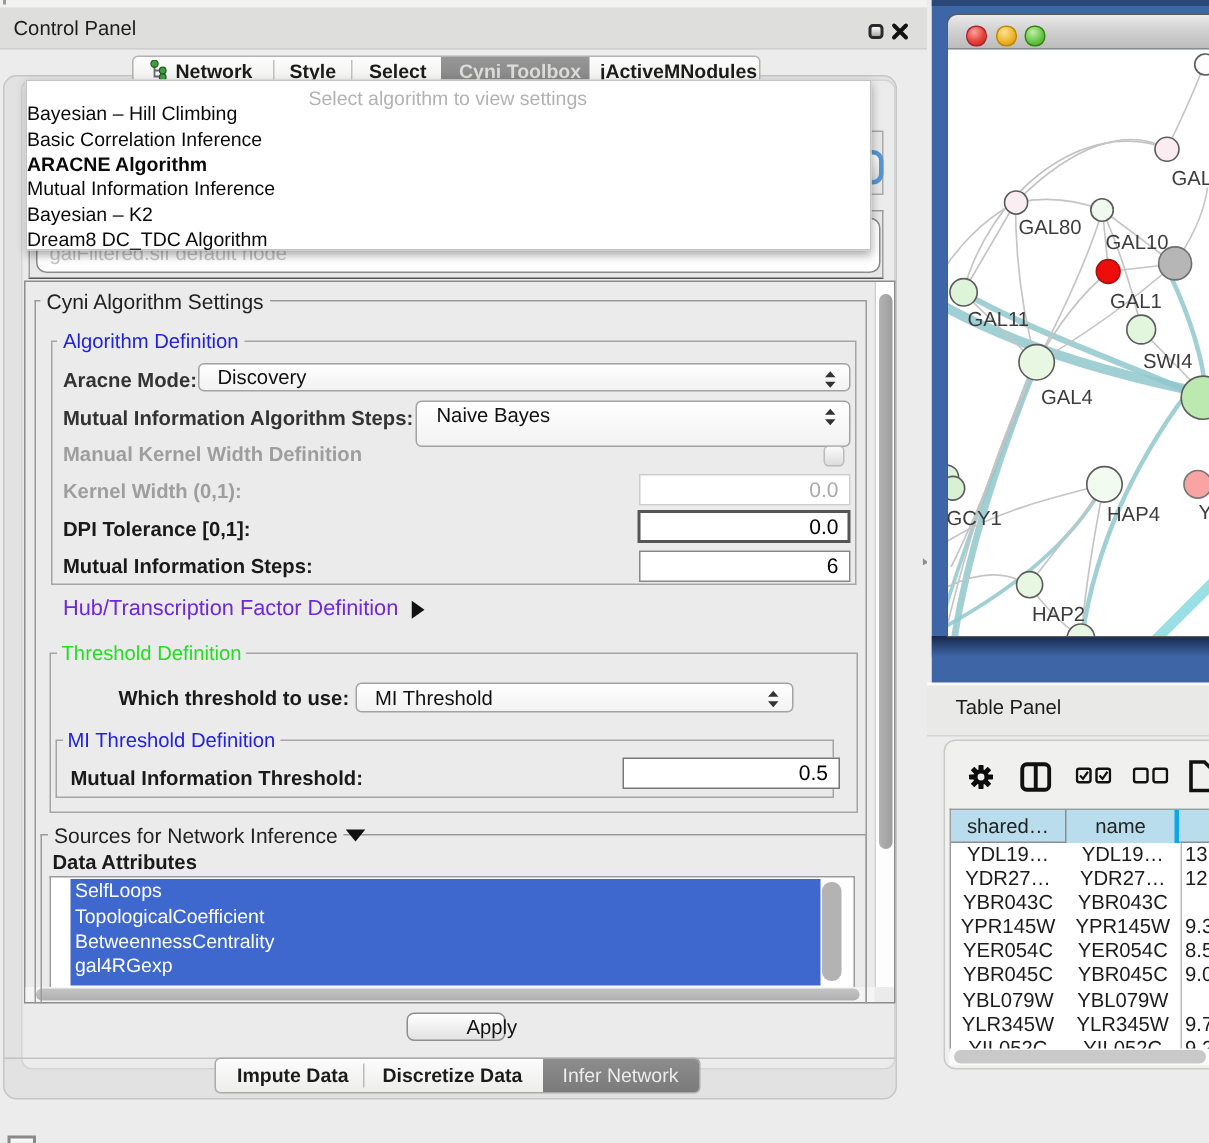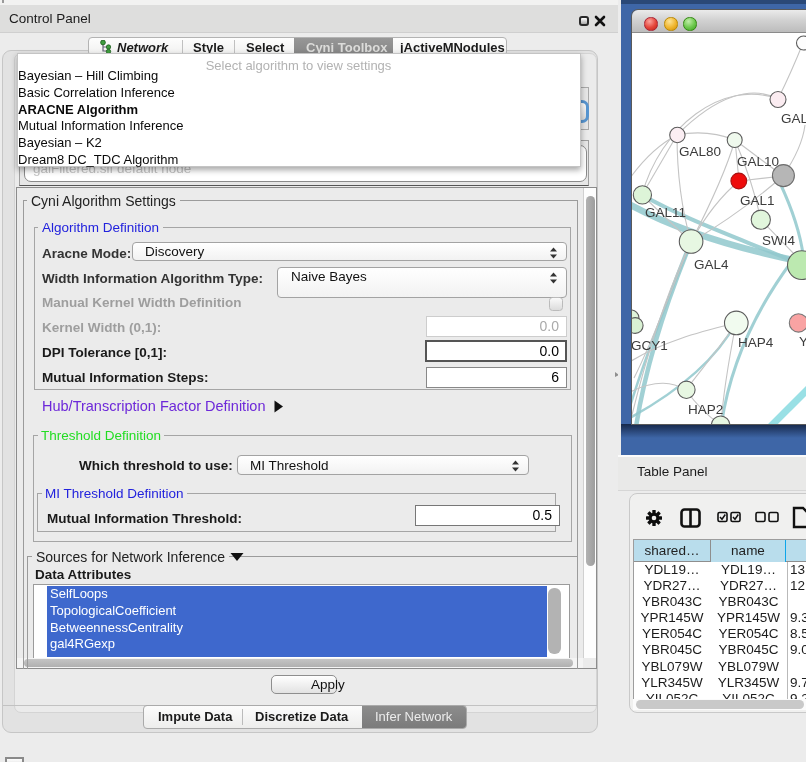--- a/index.html
+++ b/index.html
@@ -29,21 +29,21 @@
   <div class="abs" style="left:14px;top:53px;width:583px;height:660px;background:#ebebeb;border:1px solid #d4d4d4;border-radius:7px;box-sizing:border-box;"></div>
 
   <div id="toptabs" class="abs" style="left:88px;top:37px;width:417px;height:17px;border:1px solid #b3b3b3;border-radius:4px;background:linear-gradient(#fdfdfd,#f0f0ef);overflow:hidden;">
     <div class="abs" style="left:0;top:0;width:93px;height:18px;"></div>
     <svg class="abs" style="left:11px;top:2px;" width="12" height="14" viewBox="0 0 12 14">
       <path d="M3 3 L3 11 L8 11 M3 7 L8 7" stroke="#667" stroke-width="1.2" fill="none"></path>
       <circle cx="3" cy="2.5" r="2.4" fill="#3f9e3f" stroke="#1e5e1e" stroke-width="0.8"></circle>
       <circle cx="8.5" cy="7" r="2.2" fill="#3f9e3f" stroke="#1e5e1e" stroke-width="0.8"></circle>
       <circle cx="8.5" cy="11.5" r="2.2" fill="#3f9e3f" stroke="#1e5e1e" stroke-width="0.8"></circle>
     </svg>
-    <div class="abs b" style="left:28px;top:2px;font-size:13px;color:#1b1b1b;font-style:italic;">Network</div>
+    <div class="abs b" style="left:28px;top:2px;font-size:13px;color:#1b1b1b;">Network</div>
     <div class="abs" style="left:92.5px;top:2px;width:1px;height:14px;background:#c0c0c0;"></div>
     <div class="abs b" style="left:104px;top:2px;font-size:13px;color:#1b1b1b;">Style</div>
     <div class="abs" style="left:144.5px;top:2px;width:1px;height:14px;background:#c0c0c0;"></div>
     <div class="abs b" style="left:157px;top:2px;font-size:13px;color:#1b1b1b;">Select</div>
     <div class="abs" style="left:205px;top:0;width:99px;height:17px;background:linear-gradient(#979797,#858585);"></div>
     <div class="abs b" style="left:217px;top:2px;font-size:13px;color:#dcdcda;">Cyni Toolbox</div>
     <div class="abs b" style="left:311px;top:2px;font-size:13px;color:#1b1b1b;">jActiveMNodules</div>
   </div>
 
   <div class="abs" style="left:19px;top:87px;width:570px;height:43px;border:1px solid #a9a9a9;background:#e7e7e7;box-sizing:border-box;"></div>
@@ -79,21 +79,21 @@
   <div class="abs" style="left:38px;top:220px;background:#ebebeb;padding:0 4px;font-size:13.5px;color:#2222dd;">Algorithm Definition</div>
 
   <div class="abs b" style="left:42px;top:246px;font-size:13.5px;color:#333;">Aracne Mode:</div>
   <div class="abs" style="left:132px;top:242px;width:435px;height:19px;border:1px solid #a3a3a3;border-radius:4px;background:linear-gradient(#fff,#f2f2f2);box-sizing:border-box;">
     <div class="abs" style="left:12px;top:1px;font-size:13.5px;color:#111;">Discovery</div>
     <svg class="abs" style="right:8px;top:3.5px;" width="9" height="12" viewBox="0 0 9 12">
         <path d="M4.5 0.5 L8 4.5 L1 4.5 Z M4.5 11.5 L8 7.5 L1 7.5 Z" fill="#333"></path>
       </svg>
   </div>
 
-  <div class="abs b" style="left:42px;top:271px;font-size:13.5px;color:#333;">Width Information Algorithm Type:</div>
+  <div class="abs b" style="left:42px;top:271px;font-size:13.5px;color:#333;">Mutual Information Algorithm Steps:</div>
   <div class="abs" style="left:277px;top:267px;width:290px;height:31px;border:1px solid #a3a3a3;border-radius:4px;background:linear-gradient(#fff,#f2f2f2);box-sizing:border-box;">
     <div class="abs" style="left:13px;top:1px;font-size:13.5px;color:#111;">Naive Bayes</div>
     <svg class="abs" style="right:8px;top:3.5px;" width="9" height="12" viewBox="0 0 9 12">
         <path d="M4.5 0.5 L8 4.5 L1 4.5 Z M4.5 11.5 L8 7.5 L1 7.5 Z" fill="#333"></path>
       </svg>
   </div>
 
   <div class="abs b" style="left:42px;top:295px;font-size:13.5px;color:#9e9e9e;">Manual Kernel Width Definition</div>
   <div class="abs" style="left:549px;top:297px;width:14px;height:14px;border:1px solid #bbb;border-radius:3.5px;background:linear-gradient(#fafafa,#dcdcdc);box-sizing:border-box;"></div>
 
@@ -273,21 +273,21 @@
     <rect x="14" y="1.5" width="9" height="9" rx="1.5" fill="none" stroke="#111" stroke-width="1.6"></rect>
   </svg>
   <svg class="abs" style="left:792px;top:506px;" width="18" height="23" viewBox="0 0 18 23">
     <path d="M2 2 L11 2 L16 7 L16 21 L2 21 Z" fill="none" stroke="#111" stroke-width="2.4"></path>
   </svg>
 
   <div class="abs" style="left:633px;top:539px;width:173px;height:162px;background:#fff;border:1px solid #9d9d9d;border-right:none;box-sizing:border-box;overflow:hidden;">
 
     <div class="abs" style="left:0;top:0;width:173px;height:22px;background:#b9ddec;border-bottom:1px solid #8e8e8e;box-sizing:border-box;"></div>
     <div class="abs" style="left:0;top:0;width:76px;height:22px;text-align:center;font-size:13.5px;color:#222;line-height:21px;">shared…</div>
-    <div class="abs" style="left:76px;top:0;width:76px;height:22px;background:#b9ddec;border-left:1px solid #8e8e8e;border-right:1px solid #0ea5e9;box-sizing:border-box;text-align:center;font-size:13.5px;color:#222;line-height:21px;">name</div>
+    <div class="abs" style="left:76px;top:0;width:76px;height:22px;background:#b9ddec;border-left:1px solid #8e8e8e;border-right:3px solid #0ea5e9;box-sizing:border-box;text-align:center;font-size:13.5px;color:#222;line-height:21px;">name</div>
 
     <div class="abs" style="left:0;top:22px;width:76px;text-align:center;font-size:13.5px;color:#1c1c1c;line-height:16.1px;">YDL19…<br>YDR27…<br>YBR043C<br>YPR145W<br>YER054C<br>YBR045C<br>YBL079W<br>YLR345W<br>YIL052C</div>
     <div class="abs" style="left:76px;top:22px;width:77px;text-align:center;font-size:13.5px;color:#1c1c1c;line-height:16.1px;">YDL19…<br>YDR27…<br>YBR043C<br>YPR145W<br>YER054C<br>YBR045C<br>YBL079W<br>YLR345W<br>YIL052C</div>
     <div class="abs" style="left:153px;top:22px;width:40px;font-size:13.5px;color:#1c1c1c;line-height:16.1px;padding-left:3px;">13.9<br>12.1<br><br>9.31<br>8.57<br>9.05<br><br>9.77<br>9.2</div>
     <div class="abs" style="left:152.5px;top:0;width:1px;height:162px;background:#b9b9b9;"></div>
     <div class="abs" style="left:153px;top:0;width:21px;height:22px;background:#b9ddec;border-bottom:1px solid #8e8e8e;box-sizing:border-box;"></div>
   </div>
 
   <div class="abs" style="left:633px;top:699px;width:173px;height:11px;background:#fbfbfb;"></div>
   <div class="abs" style="left:636px;top:700px;width:168px;height:9px;background:#c9c9c9;border-radius:5px;"></div>

